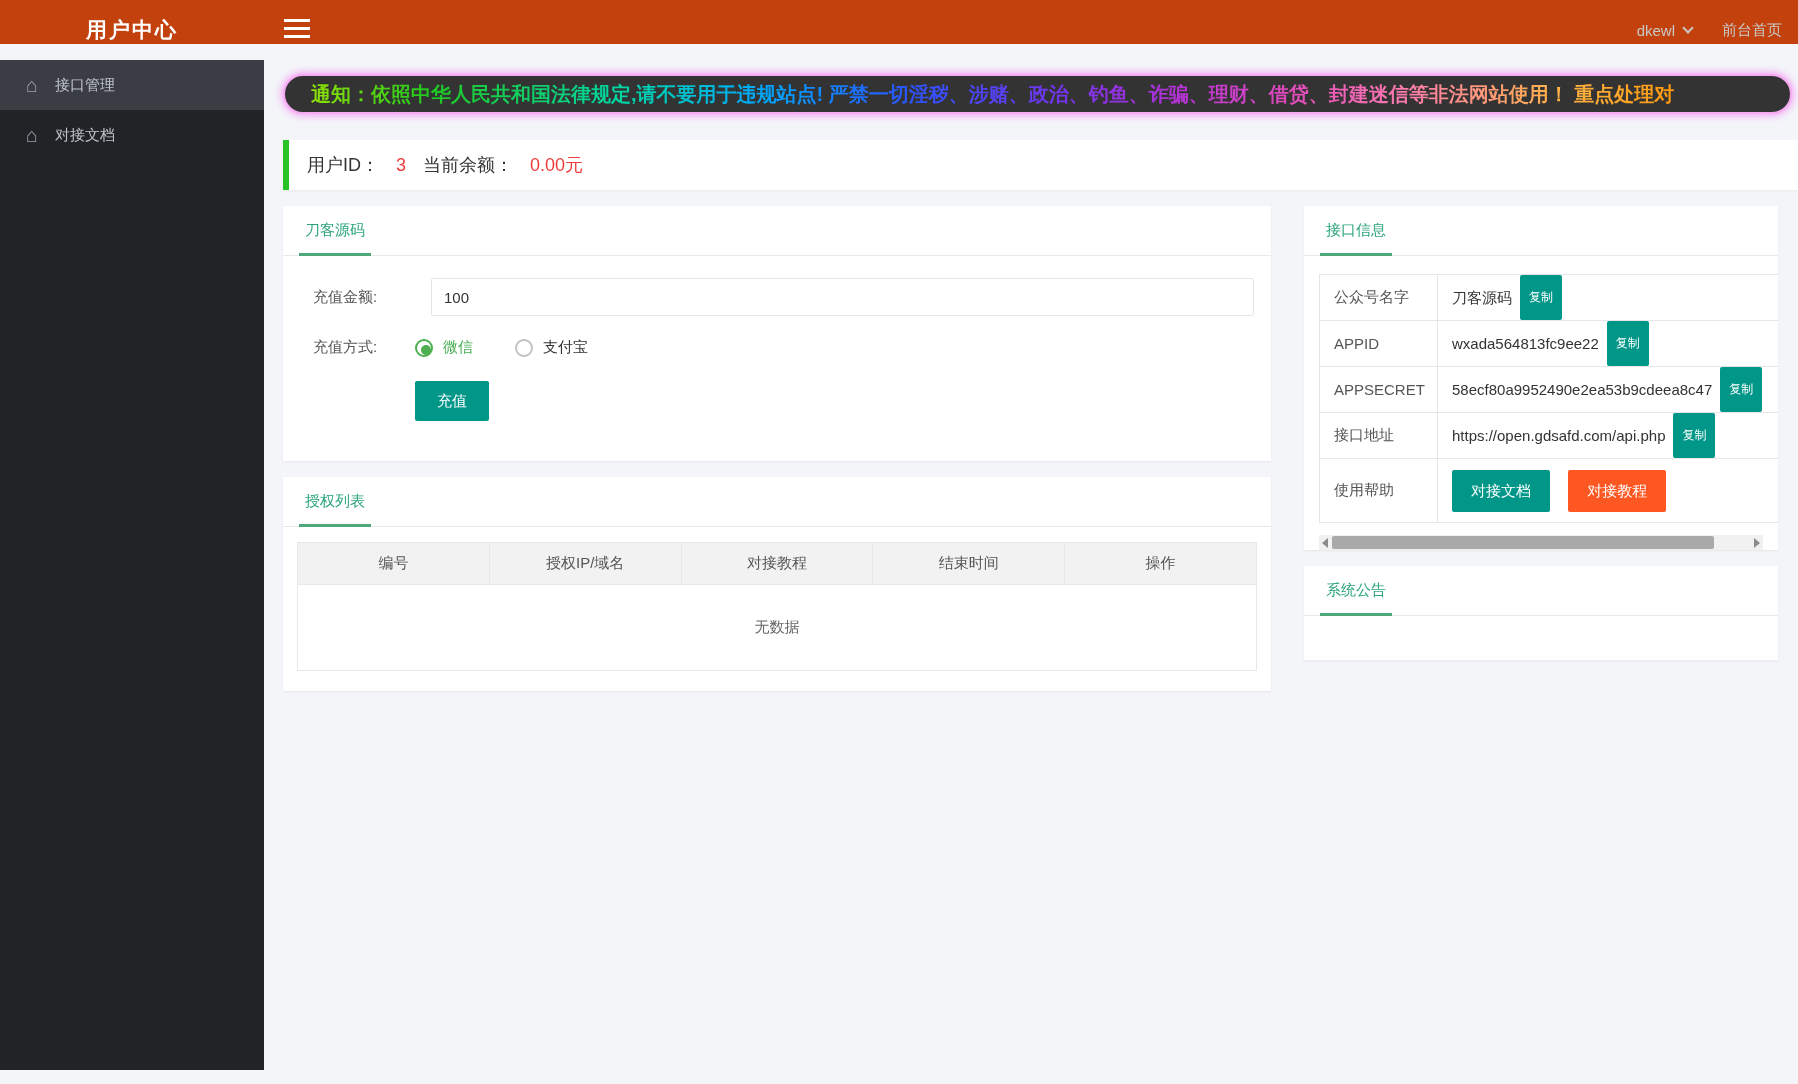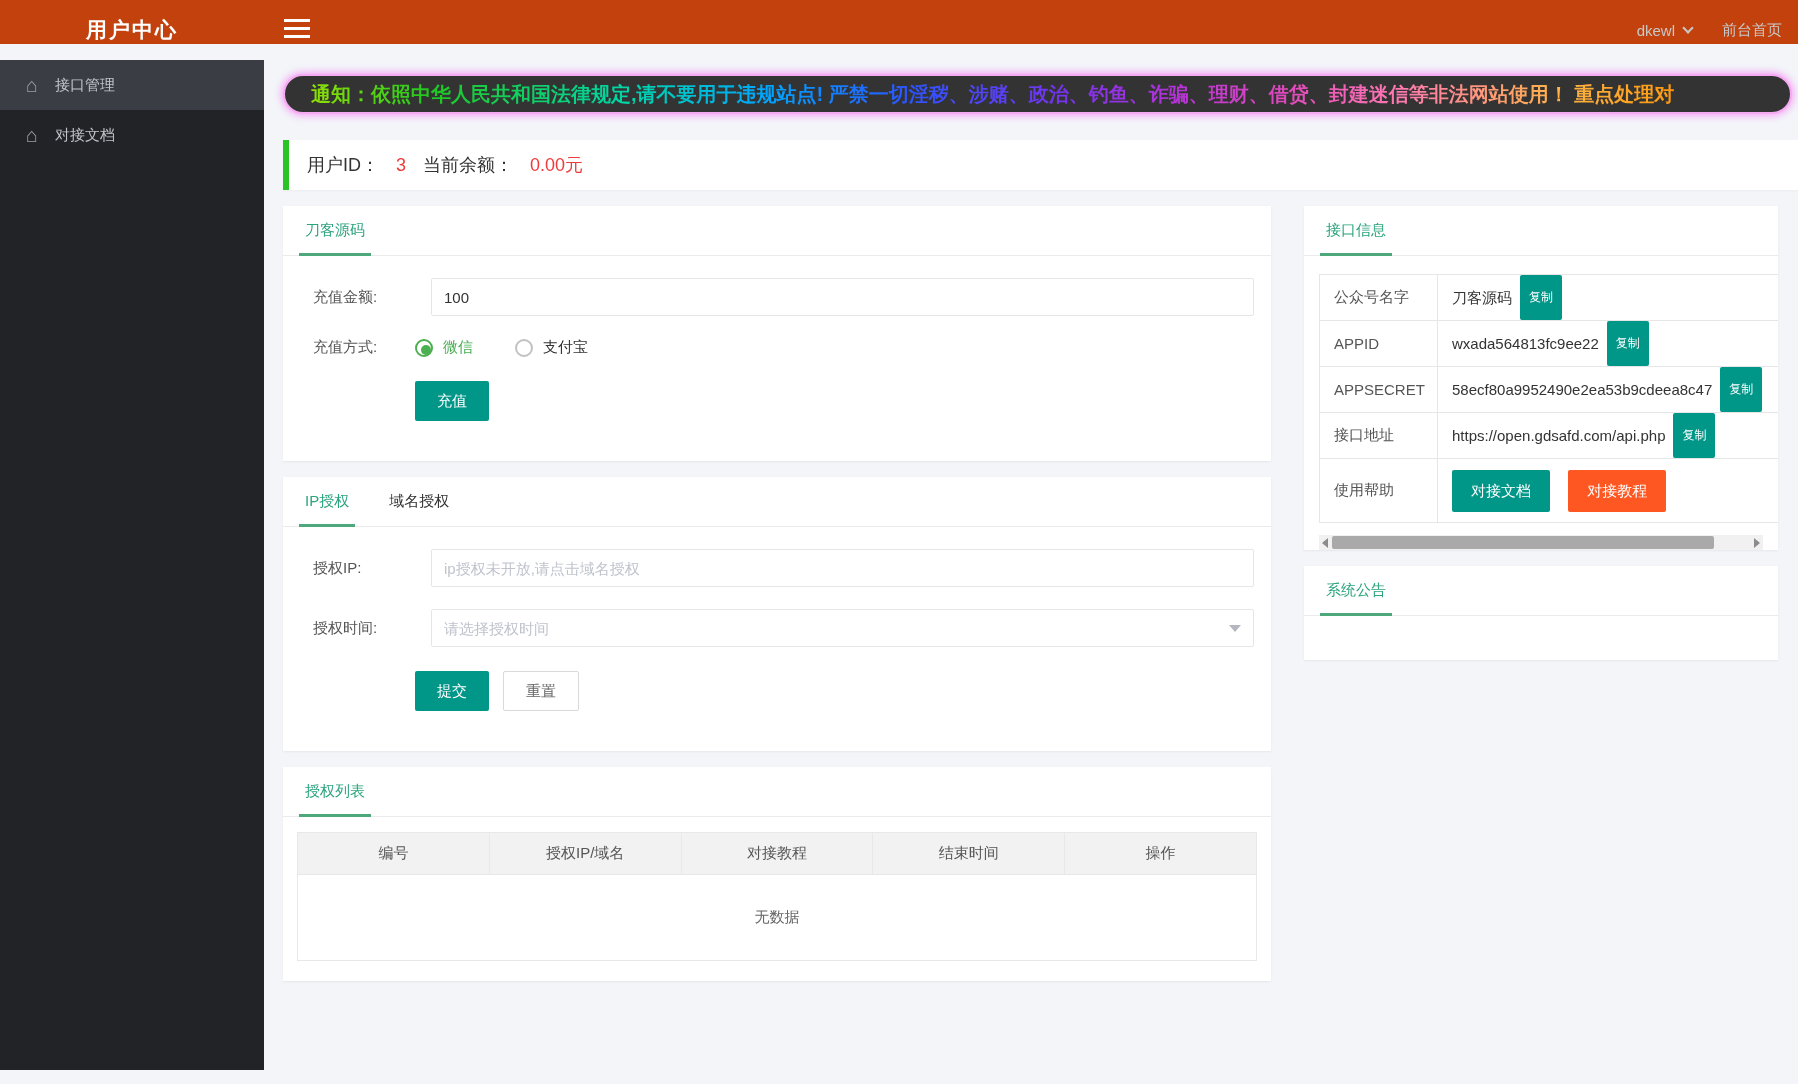--- a/index.html
+++ b/index.html
@@ -173,43 +173,20 @@
               <span class="rdot"></span>
               <span class="rlabel">支付宝</span>
             </div>
           </div>
         </div>
         <div class="btn-row">
           <button class="btn btn-indent">充值</button>
         </div>
       </div>
 
-      <div class="card">
-        <div class="card-head">
-          <div class="tab active">IP授权</div>
-          <div class="tab">域名授权</div>
-        </div>
-        <div class="form-row">
-          <div class="form-label">授权IP:</div>
-          <div class="form-ctrl">
-            <input class="inp" type="text" placeholder="ip授权未开放,请点击域名授权" style="">
-          </div>
-        </div>
-        <div class="form-row">
-          <div class="form-label">授权时间:</div>
-          <div class="form-ctrl">
-            <input class="inp" type="text" readonly="" placeholder="请选择授权时间" style="">
-            <span class="sel-arrow"></span>
-          </div>
-        </div>
-        <div class="btn-row">
-          <button class="btn btn-indent">提交</button>
-          <button class="btn btn-plain">重置</button>
-        </div>
-      </div>
 
       <div class="card">
         <div class="card-head">
           <div class="tab active">授权列表</div>
         </div>
         <div class="list-wrap">
           <table class="grid">
             <thead>
               <tr>
                 <th>编号</th>

